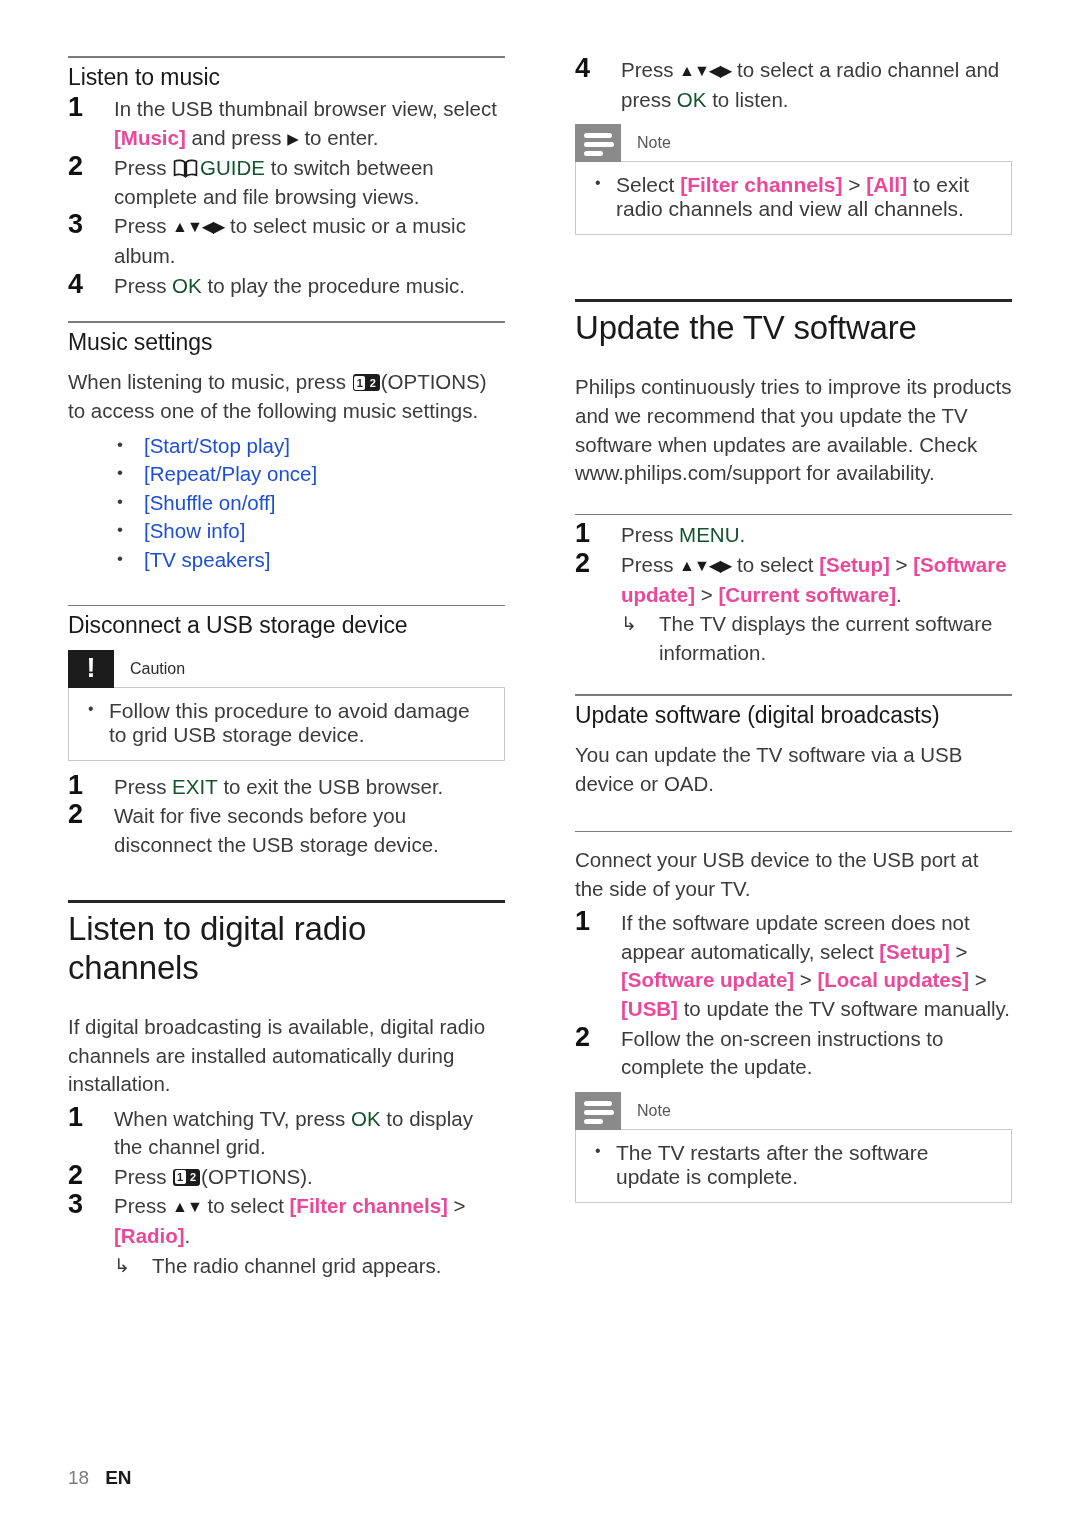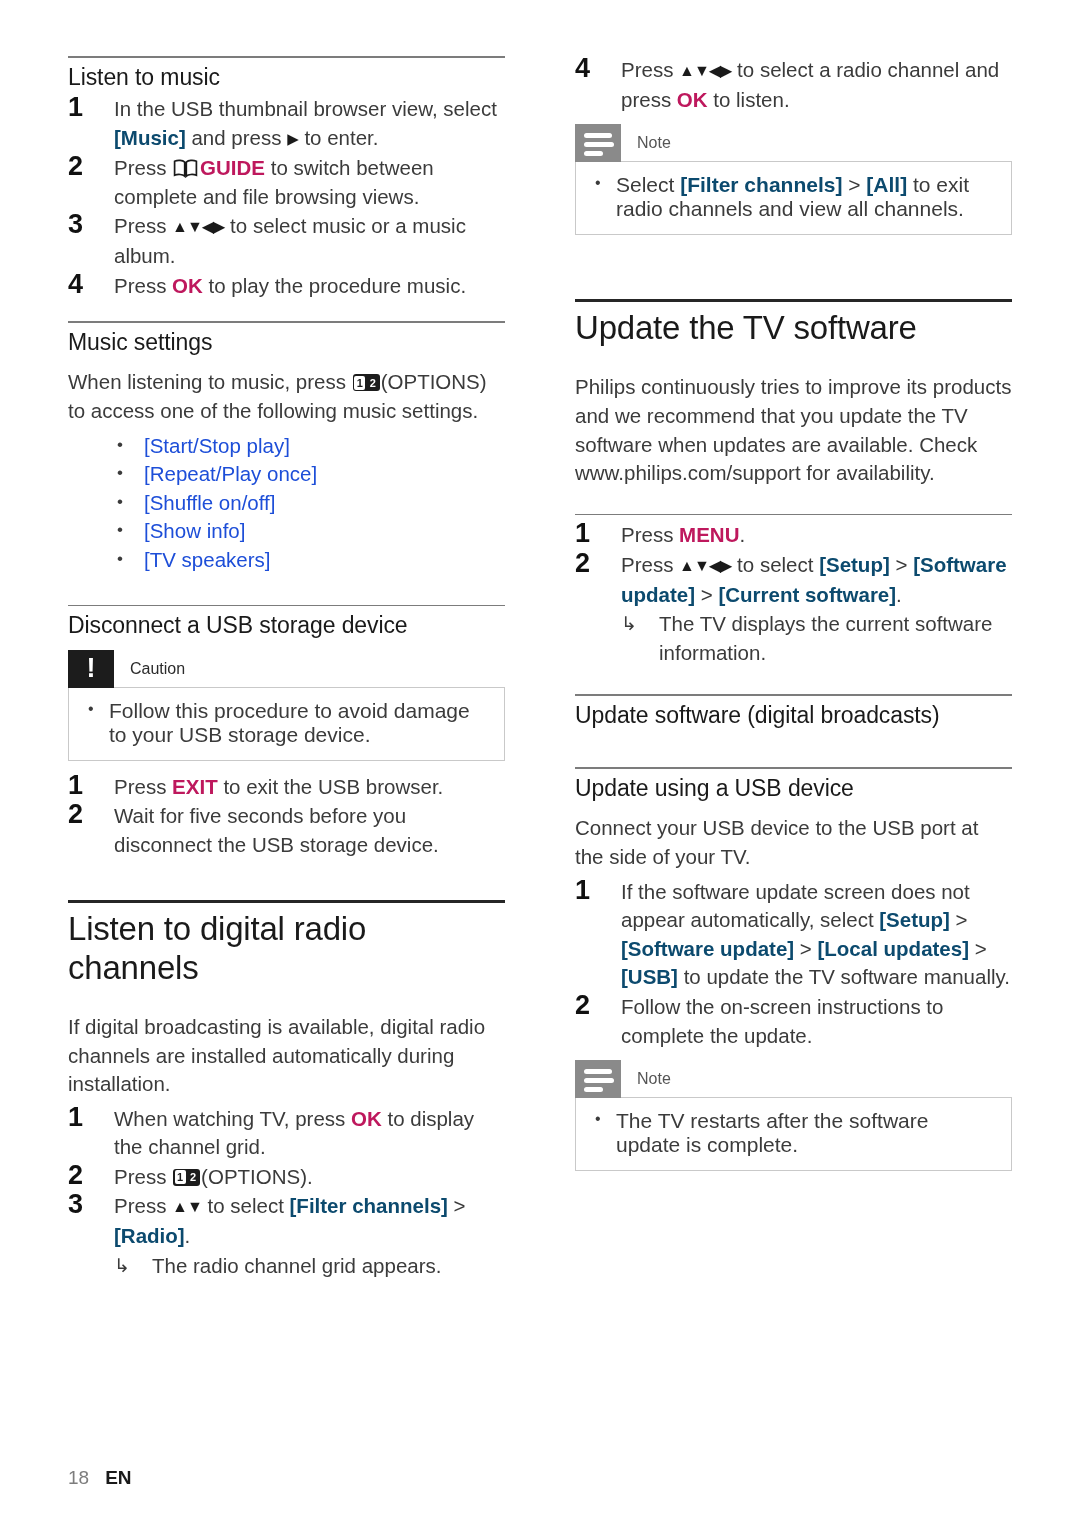--- a/index.html
+++ b/index.html
@@ -223,25 +223,25 @@
     content: "\2022";
     position: absolute;
     left: 5px;
     top: -2px;
     font-size: 16px;
   }
 
   
   b, .b {
     font-weight: 700;
-    color: #0c4a6e;
+    color: #ec4899;
   }
   .kbd {
-    font-weight: 700;
-    color: #be185d;
+    font-weight: 400;
+    color: #14532d;
   }
   .arrows {
     font-size: 16px;
     letter-spacing: -1px;
     color: #1a1a1a;
     vertical-align: 1px;
   }
   .tri-r {
     font-size: 15px;
     color: #1a1a1a;
@@ -370,21 +370,21 @@
 
         <div class="callout">
           <div class="callout-head">
             <div class="callout-icon caution">
               <span class="bang">!</span>
             </div>
             <div class="callout-title caution-title">Caution</div>
           </div>
           <div class="callout-body">
             <ul>
-              <li>Follow this procedure to avoid damage to your USB storage device.</li>
+              <li>Follow this procedure to avoid damage to grid USB storage device.</li>
             </ul>
           </div>
         </div>
 
         <ol class="steps">
           <li>
             <span class="num">1</span><span>Press </span><span class="kbd">EXIT</span><span> to exit the USB browser.</span>
           </li>
           <li>
             <span class="num">2</span><span>Wait for five seconds before you disconnect the USB storage device.</span>
@@ -470,27 +470,27 @@
           </li>
         </ol>
       </div>
 
       <div class="sp26"></div>
 
       <div>
         <div class="rule-minor"></div>
         <h2 class="minor">Update software (digital broadcasts)</h2>
         <div class="sp8"></div>
+        <p class="body">You can update the TV software via a USB device or OAD.</p>
       </div>
 
       <div class="sp26"></div>
 
       <div>
         <div class="rule-minor"></div>
-        <h2 class="minor">Update using a USB device</h2>
         <div class="sp8"></div>
         <p class="body">Connect your USB device to the USB port at the side of your TV.</p>
         <ol class="steps">
           <li>
             <span class="num">1</span><span>If the software update screen does not appear automatically, select </span><b>[Setup]</b><span> &gt; </span><b>[Software update]</b><span> &gt; </span><b>[Local updates]</b><span> &gt; </span><b>[USB]</b><span> to update the TV software manually.</span>
           </li>
           <li>
             <span class="num">2</span><span>Follow the on-screen instructions to complete the update.</span>
           </li>
         </ol>

